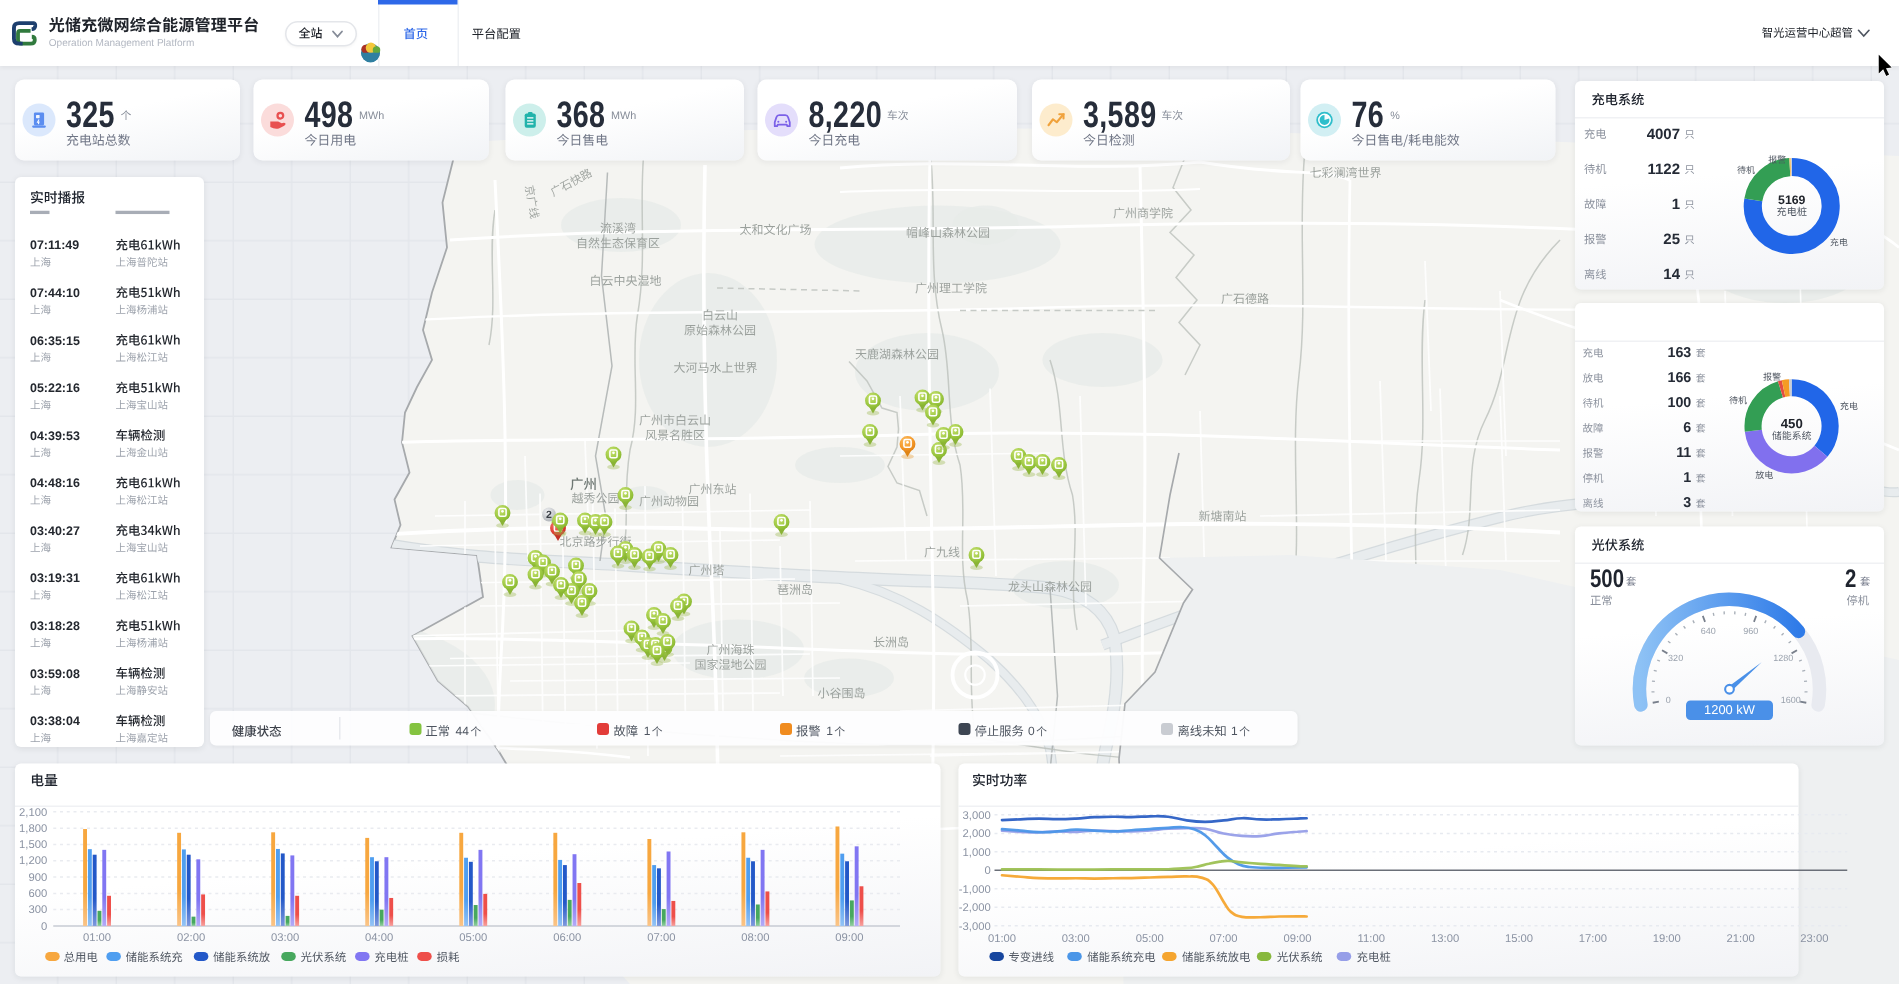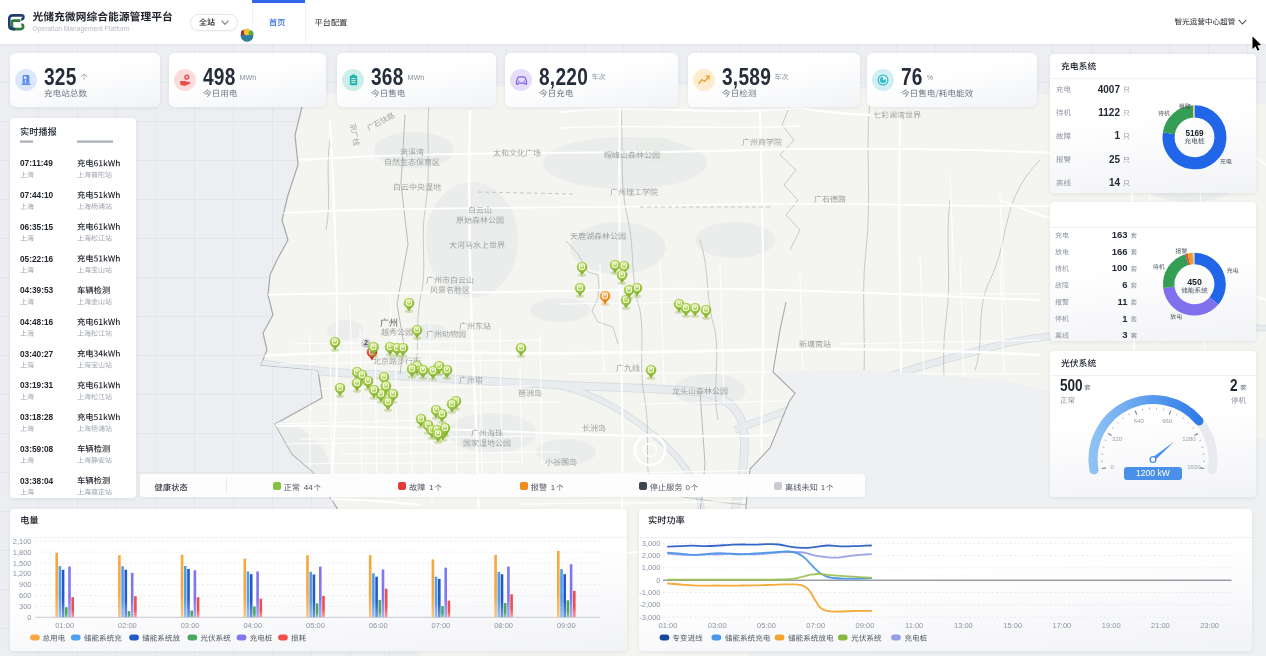--- a/index.html
+++ b/index.html
@@ -927,21 +927,21 @@
         <rect x="556.60" y="91.27" width="2.6" height="17.03" fill="url(#bg)"></rect>
         <rect x="559.80" y="55.22" width="2.6" height="53.08" fill="url(#bp)"></rect>
         <rect x="563.00" y="81.85" width="2.6" height="26.45" fill="url(#br)"></rect>
         <rect x="20.1" y="125.6" width="9.7" height="6" rx="3" fill="#f7a73f"></rect>
         <rect x="60.9" y="125.6" width="9.7" height="6" rx="3" fill="#4f9ef0"></rect>
         <rect x="119.2" y="125.6" width="9.7" height="6" rx="3" fill="#2358c8"></rect>
         <rect x="177.5" y="125.6" width="9.7" height="6" rx="3" fill="#47a85e"></rect>
         <rect x="226.7" y="125.6" width="9.7" height="6" rx="3" fill="#8176f2"></rect>
         <rect x="268.1" y="125.6" width="9.7" height="6" rx="3" fill="#ee4f4a"></rect>
       </svg></div>
-    <div class="panel grad" style="left:639px;top:509px;width:613px;height:142px;z-index:3"><div class="hdiv" style="top:28px"></div><svg width="617" height="142" viewBox="0 0 617 142">
+    <div class="panel grad" style="left:639px;top:509px;width:560px;height:142px;z-index:3"><div class="hdiv" style="top:28px"></div><svg width="617" height="142" viewBox="0 0 617 142">
         <line x1="24" y1="34.2" x2="592.5" y2="34.2" stroke="#e7eaf0" stroke-dasharray="2,2.5" stroke-width="1"></line>
         <line x1="24" y1="46.6" x2="592.5" y2="46.6" stroke="#e7eaf0" stroke-dasharray="2,2.5" stroke-width="1"></line>
         <line x1="24" y1="58.9" x2="592.5" y2="58.9" stroke="#e7eaf0" stroke-dasharray="2,2.5" stroke-width="1"></line>
         <line x1="24" y1="83.5" x2="592.5" y2="83.5" stroke="#e7eaf0" stroke-dasharray="2,2.5" stroke-width="1"></line>
         <line x1="24" y1="95.8" x2="592.5" y2="95.8" stroke="#e7eaf0" stroke-dasharray="2,2.5" stroke-width="1"></line>
         <line x1="24" y1="108.2" x2="592.5" y2="108.2" stroke="#e7eaf0" stroke-dasharray="2,2.5" stroke-width="1"></line>
         <text x="21.5" y="36.7" font-family="Liberation Sans" font-size="7.5" fill="#8b93a3" text-anchor="end">3,000</text>
         <text x="21.5" y="49.1" font-family="Liberation Sans" font-size="7.5" fill="#8b93a3" text-anchor="end">2,000</text>
         <text x="21.5" y="61.4" font-family="Liberation Sans" font-size="7.5" fill="#8b93a3" text-anchor="end">1,000</text>
         <text x="21.5" y="73.7" font-family="Liberation Sans" font-size="7.5" fill="#8b93a3" text-anchor="end">0</text>

